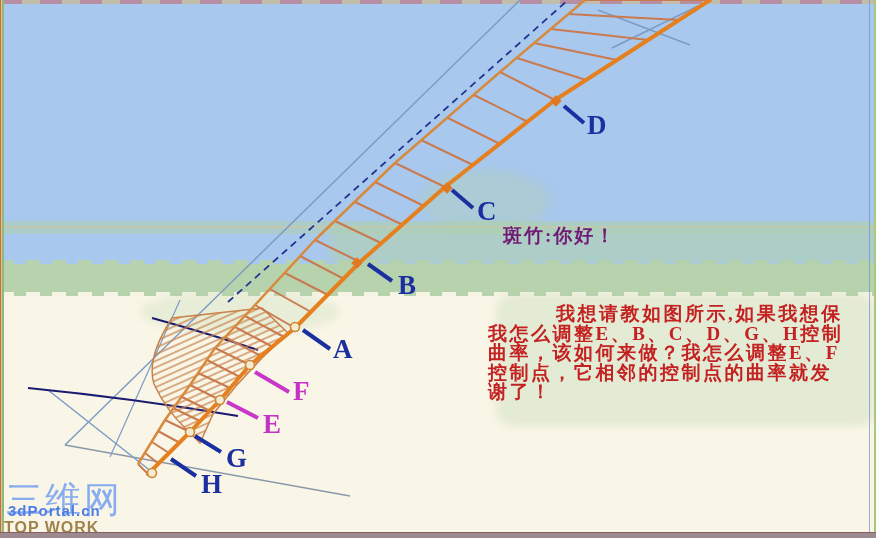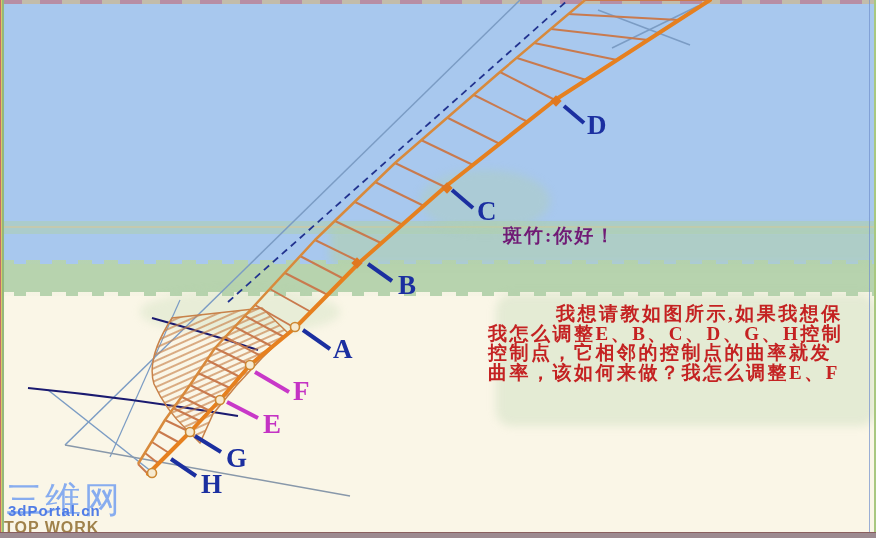--- a/index.html
+++ b/index.html
@@ -177,22 +177,23 @@
   <div class="pt-label" style="left:587px;top:112px">D</div>
   <div class="pt-label magenta" style="left:263px;top:411px">E</div>
   <div class="pt-label magenta" style="left:293px;top:378px">F</div>
   <div class="pt-label" style="left:226px;top:445px">G</div>
   <div class="pt-label" style="left:201px;top:471px">H</div>
 
   <div class="greeting">斑竹:你好！</div>
   <div class="paragraph">
     <div class="line indent">我想请教如图所示,如果我想保</div>
     <div class="line">我怎么调整E、B、C、D、G、H控制</div>
+    <div class="line">曲率，该如何来做？我怎么调整E、F</div>
     <div class="line">控制点，它相邻的控制点的曲率就发</div>
-    <div class="line">曲率，该如何来做？我怎么调整E、F</div>
+    <div class="line">谢了！</div>
   </div>
 
   <div class="wm-logo">三维网</div>
   <div class="wm-site">3dPortal.cn</div>
   <div class="wm-tagline">TOP WORK</div>
 
   <div class="edge edge-l1"></div>
   <div class="edge edge-l2"></div>
   <div class="edge edge-l3"></div>
   <div class="edge edge-r1"></div>

